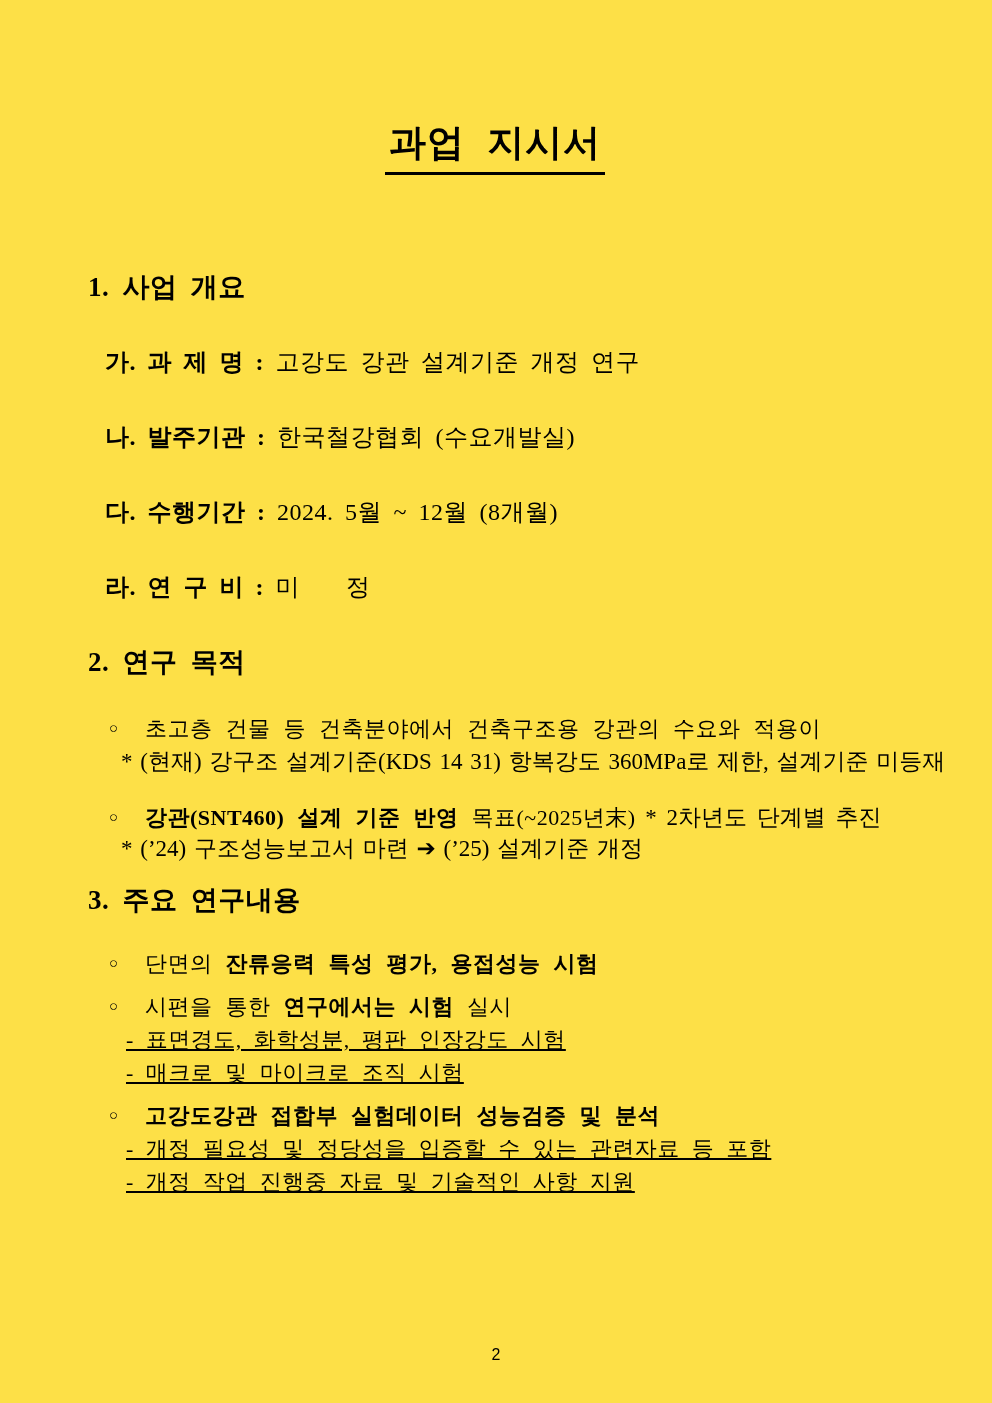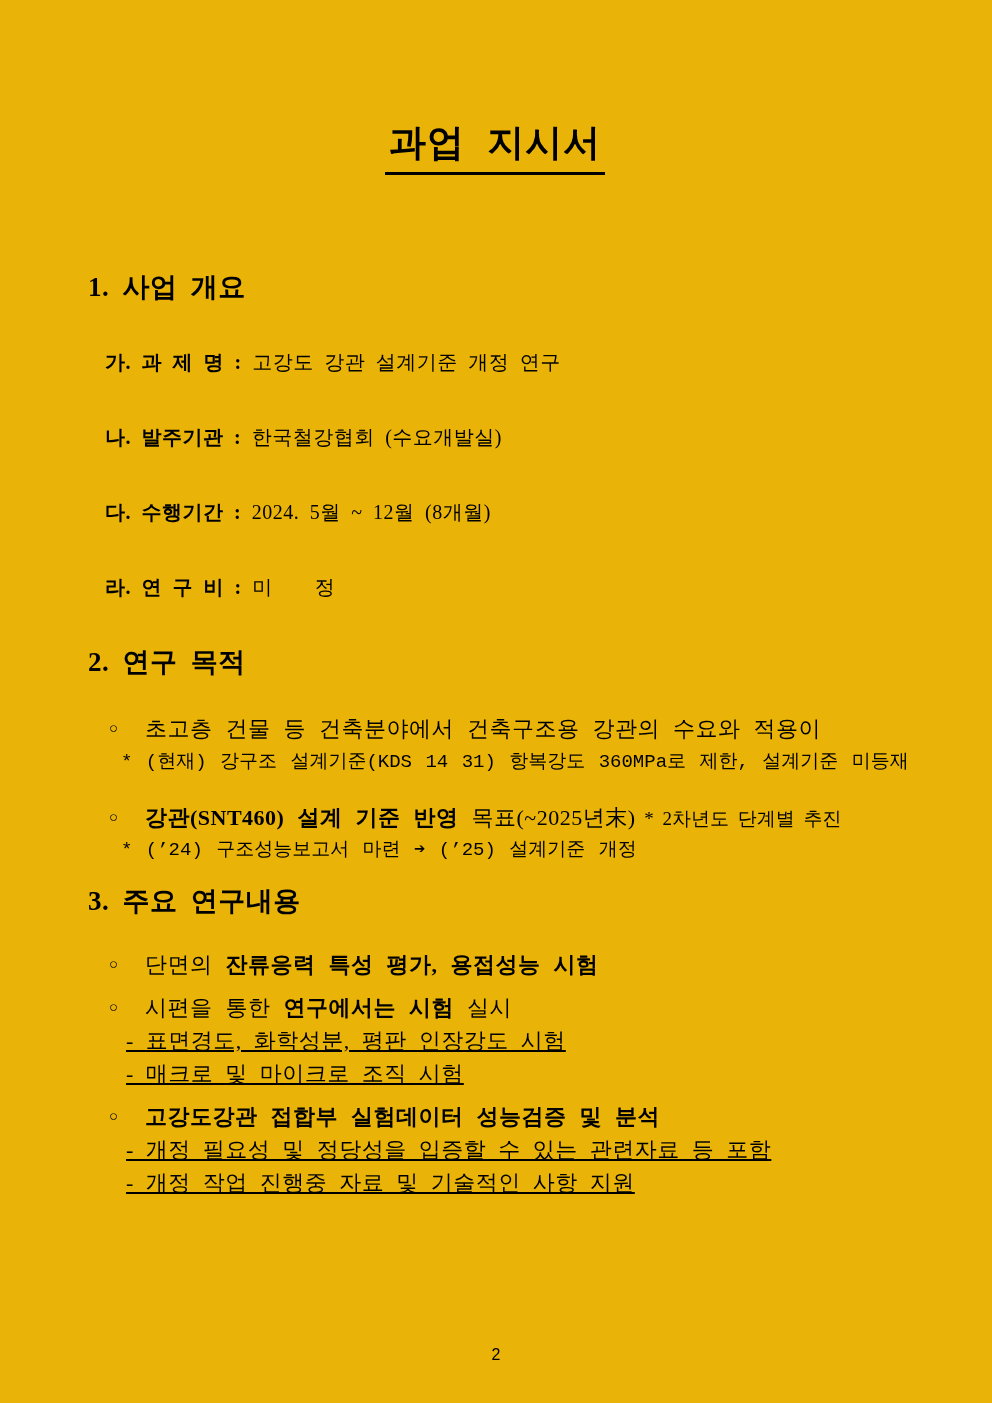--- a/index.html
+++ b/index.html
@@ -1,20 +1,20 @@
 <!DOCTYPE html>
 <html><head>
 <meta charset="utf-8">
 <style>
   html,body{margin:0;padding:0;background:#ffffff;}
   .page{
     position:relative;
     width:992px;height:1403px;
     box-sizing:border-box;
-    background:#eab308;
+    background:#fde047;
     color:#000;
     padding:120px 90px 0 88px;
     font-family:"Liberation Serif","DejaVu Serif",serif;
     overflow:hidden;
   }
   .title-wrap{text-align:center;height:58px;}
   .title-text{
     display:inline-block;
     font-size:37px;font-weight:bold;
     letter-spacing:1px;word-spacing:12px;
@@ -24,43 +24,43 @@
   }
   .heading{
     font-size:27px;font-weight:bold;line-height:30px;margin:0;
     letter-spacing:0.5px;word-spacing:6px;
   }
   .h-s1{margin-top:94px;}
   .h-s2{margin-top:45px;}
   .h-s3{margin-top:24px;}
   .item{
     margin-top:45px;padding-left:17px;
-    font-size:20px;line-height:30px;
+    font-size:24px;line-height:30px;
     letter-spacing:0.5px;word-spacing:5px;
     white-space:nowrap;
   }
   .item:first-of-type{margin-top:40px;}
   .item .lab,.item .sep{font-weight:bold;}
   .item .val{white-space:pre-wrap;}
   .bullet{
     position:relative;padding-left:57px;
     font-size:22px;line-height:33px;
     letter-spacing:0.5px;word-spacing:7px;
   }
   .bullet .line{white-space:nowrap;}
   .marker{
     position:absolute;left:21px;top:0;
     font-size:15px;line-height:33px;
   }
   .b{font-weight:bold;}
-  .small{font-size:19px;letter-spacing:0;word-spacing:4px;}
+  .small{font-size:23px;letter-spacing:0;word-spacing:4px;}
   .note{
     margin-top:5px;padding-left:33px;
-    font-family:Liberation Mono, monospace;
-    font-size:19px;line-height:24px;
+    font-family:Liberation Serif, serif;
+    font-size:23px;line-height:24px;
     letter-spacing:0;word-spacing:2px;
     white-space:nowrap;
   }
   .mt-b1s2{margin-top:35px;}
   .mt-b2s2{margin-top:27px;}
   .mt-n2{margin-top:3px;}
   .mt-b1s3{margin-top:32px;}
   .mt-b2s3{margin-top:10px;}
   .mt-b3s3{margin-top:10px;}
   .sub{

